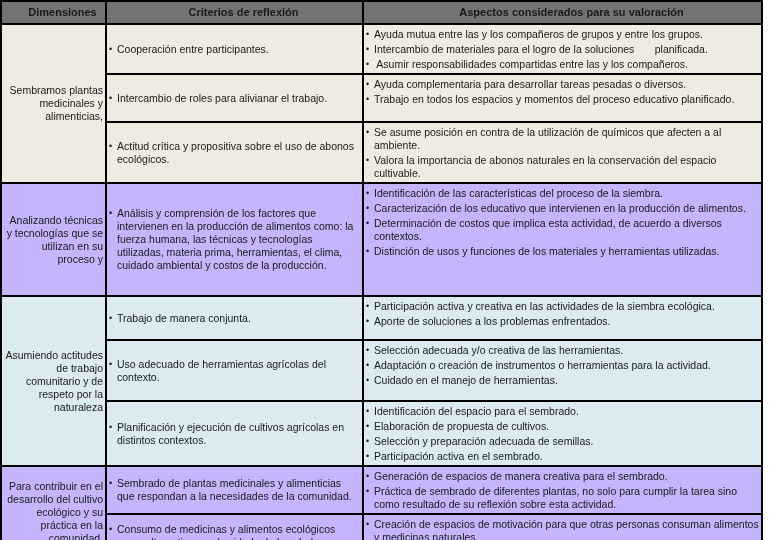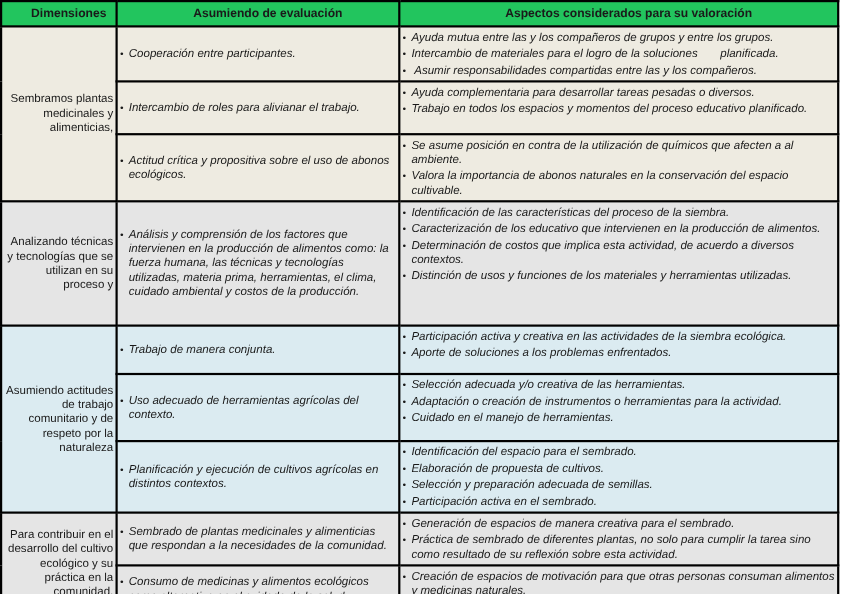--- a/index.html
+++ b/index.html
@@ -1,46 +1,46 @@
 <!DOCTYPE html>
 <html><head>
 <meta charset="utf-8">
 <style>
   html, body { margin:0; padding:0; background:#ffffff; }
   body { width:780px; height:540px; overflow:hidden; position:relative;
          font-family:"Liberation Sans", sans-serif; font-size:10.5px; color:#1a1a1a; }
   .tbl { position:absolute; left:0; top:0; width:763px; height:540px;
          border-collapse:collapse; table-layout:fixed; }
   .tbl td, .tbl th { border:2px solid #000; padding:0 2px; vertical-align:middle; line-height:13px; }
-  .tbl th { background:#22c55e; font-weight:bold; font-size:11px; height:19px; text-align:center; color:#1a1a1a;padding-left:20px; }
+  .tbl th { background:#737373; font-weight:bold; font-size:11px; height:19px; text-align:center; color:#1a1a1a;padding-left:20px; }
   .c1 { width:103px; text-align:right; }
   .c2 { width:253px; }
   .c3 { }
   .beige td { background:#eeebe1; }
-  .gray td { background:#e5e5e5; }
+  .gray td { background:#c4b5fd; }
   .blue td { background:#dbebf1; }
   ul { list-style:none; margin:0; padding:0; }
-  li { position:relative; padding-left:8px;font-style:italic; }
+  li { position:relative; padding-left:8px; }
   li::before { content:"\2022"; position:absolute; left:0; top:0; font-size:9px; }
   .c3 li { margin:2px 0; }
   .c3 { vertical-align:top !important; padding-top:1px !important; }
 </style>
 </head>
 <body>
 
 <table class="tbl">
   <colgroup>
     <col style="width:105px">
       <col style="width:257px">
       <col>
   </colgroup>
   <tbody>
       <tr style="height:23px">
     <th>Dimensiones</th>
-    <th>Asumiendo de evaluación</th>
+    <th>Criterios de reflexión</th>
     <th>Aspectos considerados para su valoración</th>
   </tr>
 
   <tr class="beige" style="height:38px">
     <td class="c1" rowspan="3">Sembramos plantas medicinales y alimenticias,</td>
     <td class="c2">
           <ul>
             <li>Cooperación entre participantes.</li>
           </ul>
         </td>

